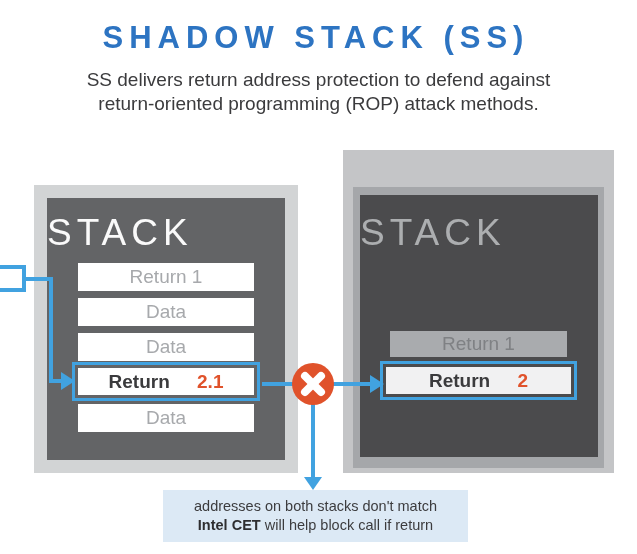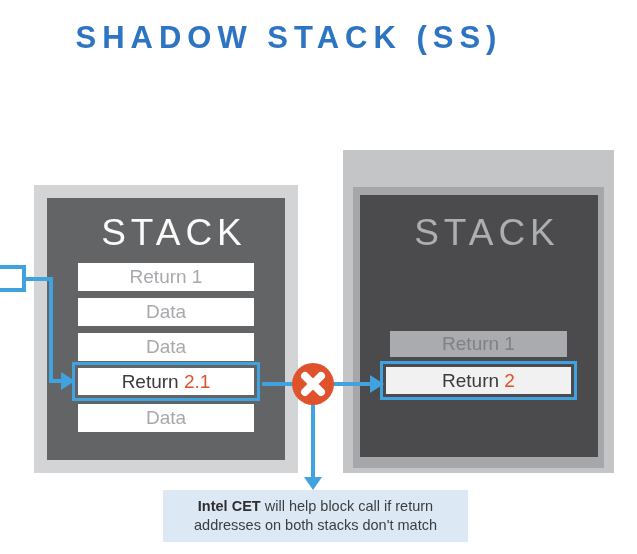--- a/index.html
+++ b/index.html
@@ -3,45 +3,45 @@
 <meta charset="utf-8">
 <style>
   html,body{margin:0;padding:0;background:#ffffff;}
   .canvas{
     position:relative;width:637px;height:554px;background:#ffffff;overflow:hidden;
     font-family:"Liberation Sans",sans-serif;
   }
   .page-title{
     position:absolute;left:0;top:20px;width:578px;margin:0;
     text-align:center;font-size:31px;font-weight:700;letter-spacing:6px;
-    color:#2D74C2;white-space:nowrap;
+    color:#2D74C2;white-space:nowrap;padding-left:27px;
   }
   .subtitle{
     position:absolute;left:0;top:68px;width:637px;margin:0;
     text-align:center;font-size:19px;line-height:24px;color:#3B3B3D;
   }
   
   .lstack-outer{position:absolute;left:34px;top:185px;width:264px;height:288px;background:#D2D4D5;}
   .lstack-dark{position:absolute;left:13px;top:13px;width:238px;height:262px;background:#636466;}
   .stack-title{
-    position:absolute;left:0;top:14px;width:100%;text-align:center;
-    font-size:37px;font-weight:400;letter-spacing:5px;color:#FAFAFA;white-space:nowrap;padding-left:8px;
+    position:absolute;left:0;top:14px;width:100%;text-align:left;
+    font-size:37px;font-weight:400;letter-spacing:5px;color:#FAFAFA;white-space:nowrap;
   }
   .lrow{
     position:absolute;left:31px;width:176px;height:28px;background:#FFFFFF;
     text-align:center;line-height:28px;font-size:19px;color:#A7A9AC;
   }
   .hl-box{
     position:absolute;box-sizing:border-box;border:3px solid #41A2E0;padding:3px;
     background:transparent;
   }
   .hl-box-left{left:25px;top:164px;width:188px;height:39px;}
   .hl-row{
     width:100%;height:27px;background:#FFFFFF;display:flex;align-items:center;justify-content:center;
-    font-size:19px;font-weight:400;color:#3B3B3D;line-height:27px;white-space:pre;
+    font-size:19px;font-weight:700;color:#3B3B3D;line-height:27px;white-space:pre;gap:11px;
   }
   .hl-val{color:#E0522B;text-align:right;}
   
   .rstack-outer{position:absolute;left:343px;top:150px;width:271px;height:323px;background:#C4C5C7;}
   .shadow-band{
     position:absolute;left:0;top:8px;width:100%;text-align:center;
     font-size:17px;letter-spacing:10px;color:#E7E8E9;font-weight:400;white-space:nowrap;
   }
   .rstack-frame{position:absolute;left:10px;top:37px;width:251px;height:281px;background:#A5A7AA;}
   .rstack-dark{position:absolute;left:7px;top:8px;width:238px;height:262px;background:#4B4B4D;}
@@ -62,20 +62,21 @@
   
   .overlay{position:absolute;left:0;top:0;width:637px;height:554px;z-index:5;pointer-events:none;}
 </style>
 </head>
 <body>
 
 <div class="canvas">
 
   <h1 class="page-title">SHADOW STACK (SS)</h1>
 
+  <p class="subtitle"><span>SS delivers return address protection to defend against</span><br><span>return-oriented programming (ROP) attack methods.</span></p>
 
   <div class="lstack-outer">
     <div class="lstack-dark">
       <div class="stack-title">STACK</div>
       <div class="lrow" style="top:65px">Return 1</div>
       <div class="lrow" style="top:100px">Data</div>
       <div class="lrow" style="top:135px">Data</div>
       <div class="hl-box hl-box-left">
         <div class="hl-row"><span>Return</span><span>&nbsp;</span><span class="hl-val">2.1</span></div>
       </div>
@@ -89,22 +90,22 @@
         <div class="stack-title stack-title-right">STACK</div>
         <div class="rrow-gray">Return 1</div>
         <div class="hl-box hl-box-right">
           <div class="hl-row hl-row-right"><span>Return</span><span>&nbsp;</span><span class="hl-val">2</span></div>
         </div>
       </div>
     </div>
   </div>
 
   <div class="note-box">
+    <div>addresses on both stacks don't match</div>
     <div><b>Intel CET</b><span> will help block call if return</span></div>
-    <div>addresses on both stacks don't match</div>
   </div>
 
   <svg class="overlay" viewBox="0 0 637 554">
 
     <path d="M 0 267 H 24 V 290 H 0" fill="none" stroke="#41A2E0" stroke-width="4"></path>
     <path d="M 24 279 H 51 V 381 H 61" fill="none" stroke="#41A2E0" stroke-width="4"></path>
     <polygon points="61,372 61,390 75,381" fill="#41A2E0"></polygon>
 
     <line x1="262" y1="384" x2="302" y2="384" stroke="#41A2E0" stroke-width="4"></line>
 

